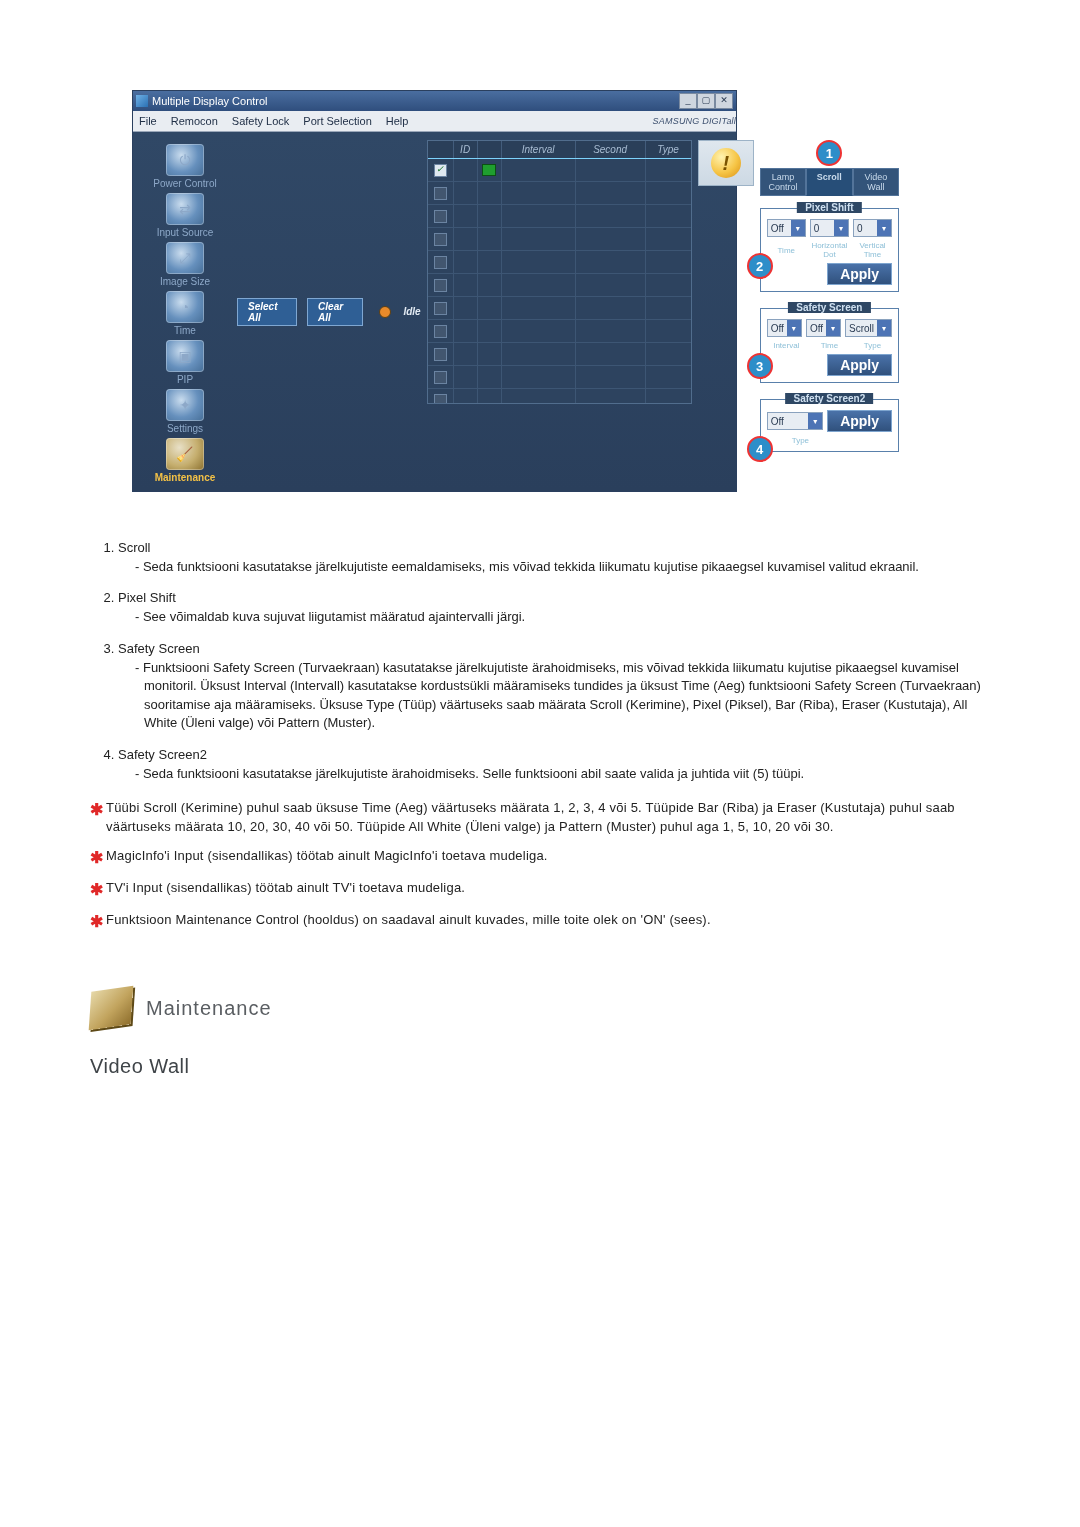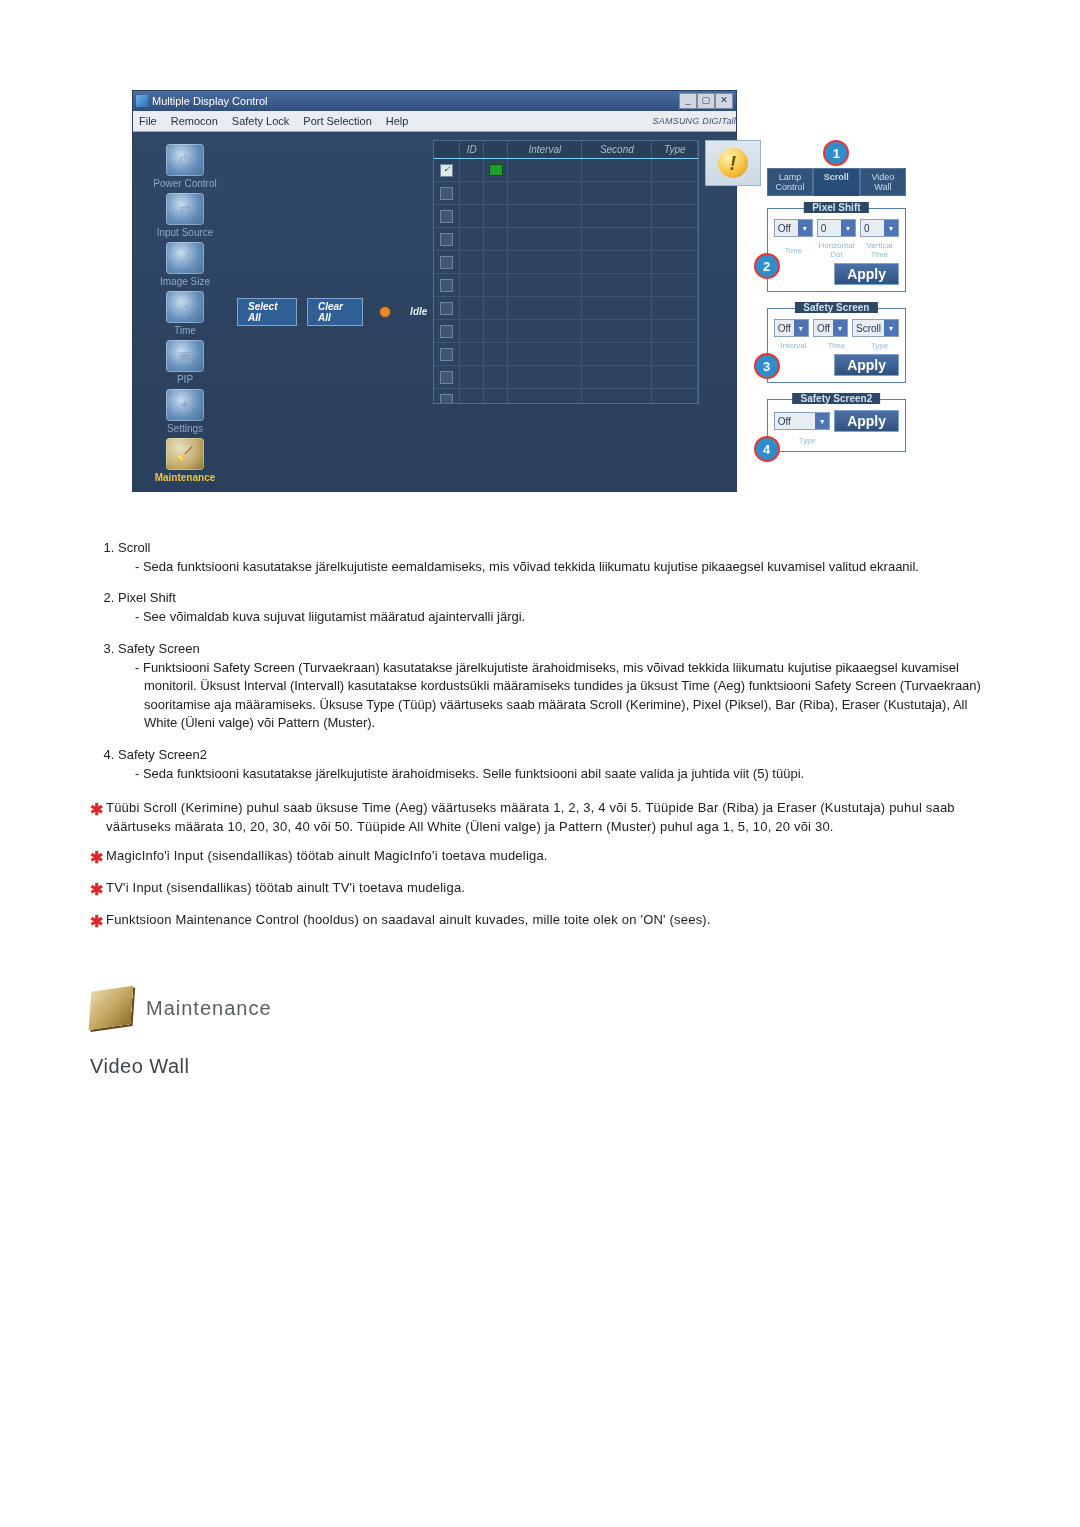--- a/index.html
+++ b/index.html
@@ -114,21 +114,21 @@
   .toprow { display:flex; align-items:center; gap:10px; }
   .btn-sel {
     font-size: 10px;
     color: #fff;
     background: #2f5f95;
     border: 1px solid #7fa7d2;
     padding: 2px 10px;
     font-weight: bold;
   }
   .idle {
-    display:flex; align-items:center; gap:19px;
+    display:flex; align-items:center; gap:12px;
     color:#e1e9f2; font-size:10px; font-weight:bold; margin-left:6px;
   }
   .idle-dot { width:10px;height:10px;border-radius:50%;background:#e88a2b;border:1px solid #5c4015; }
 
   .grid-wrap {
     background: #2d435f;
     border: 1px solid #516d8d;
     height: 262px;
     overflow: hidden;
     display:flex;

